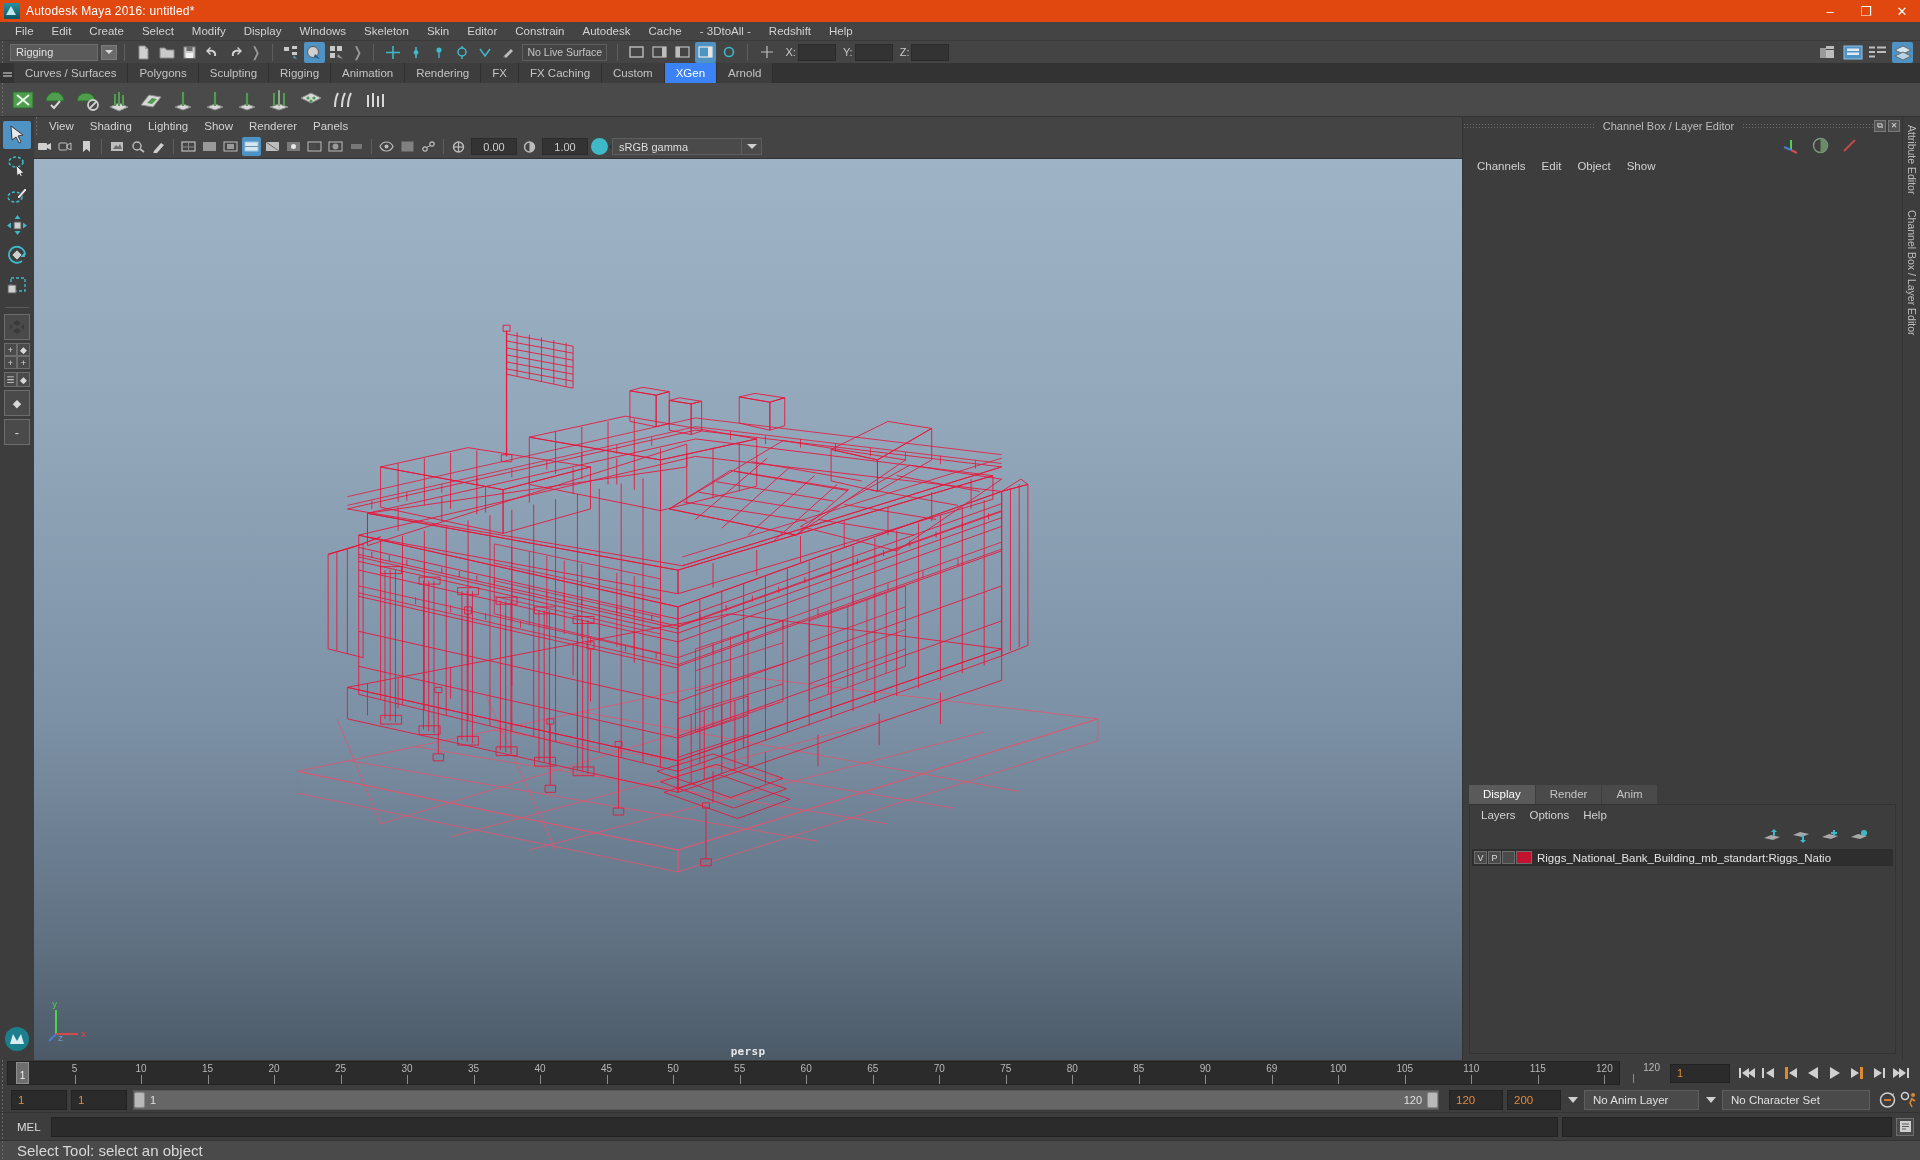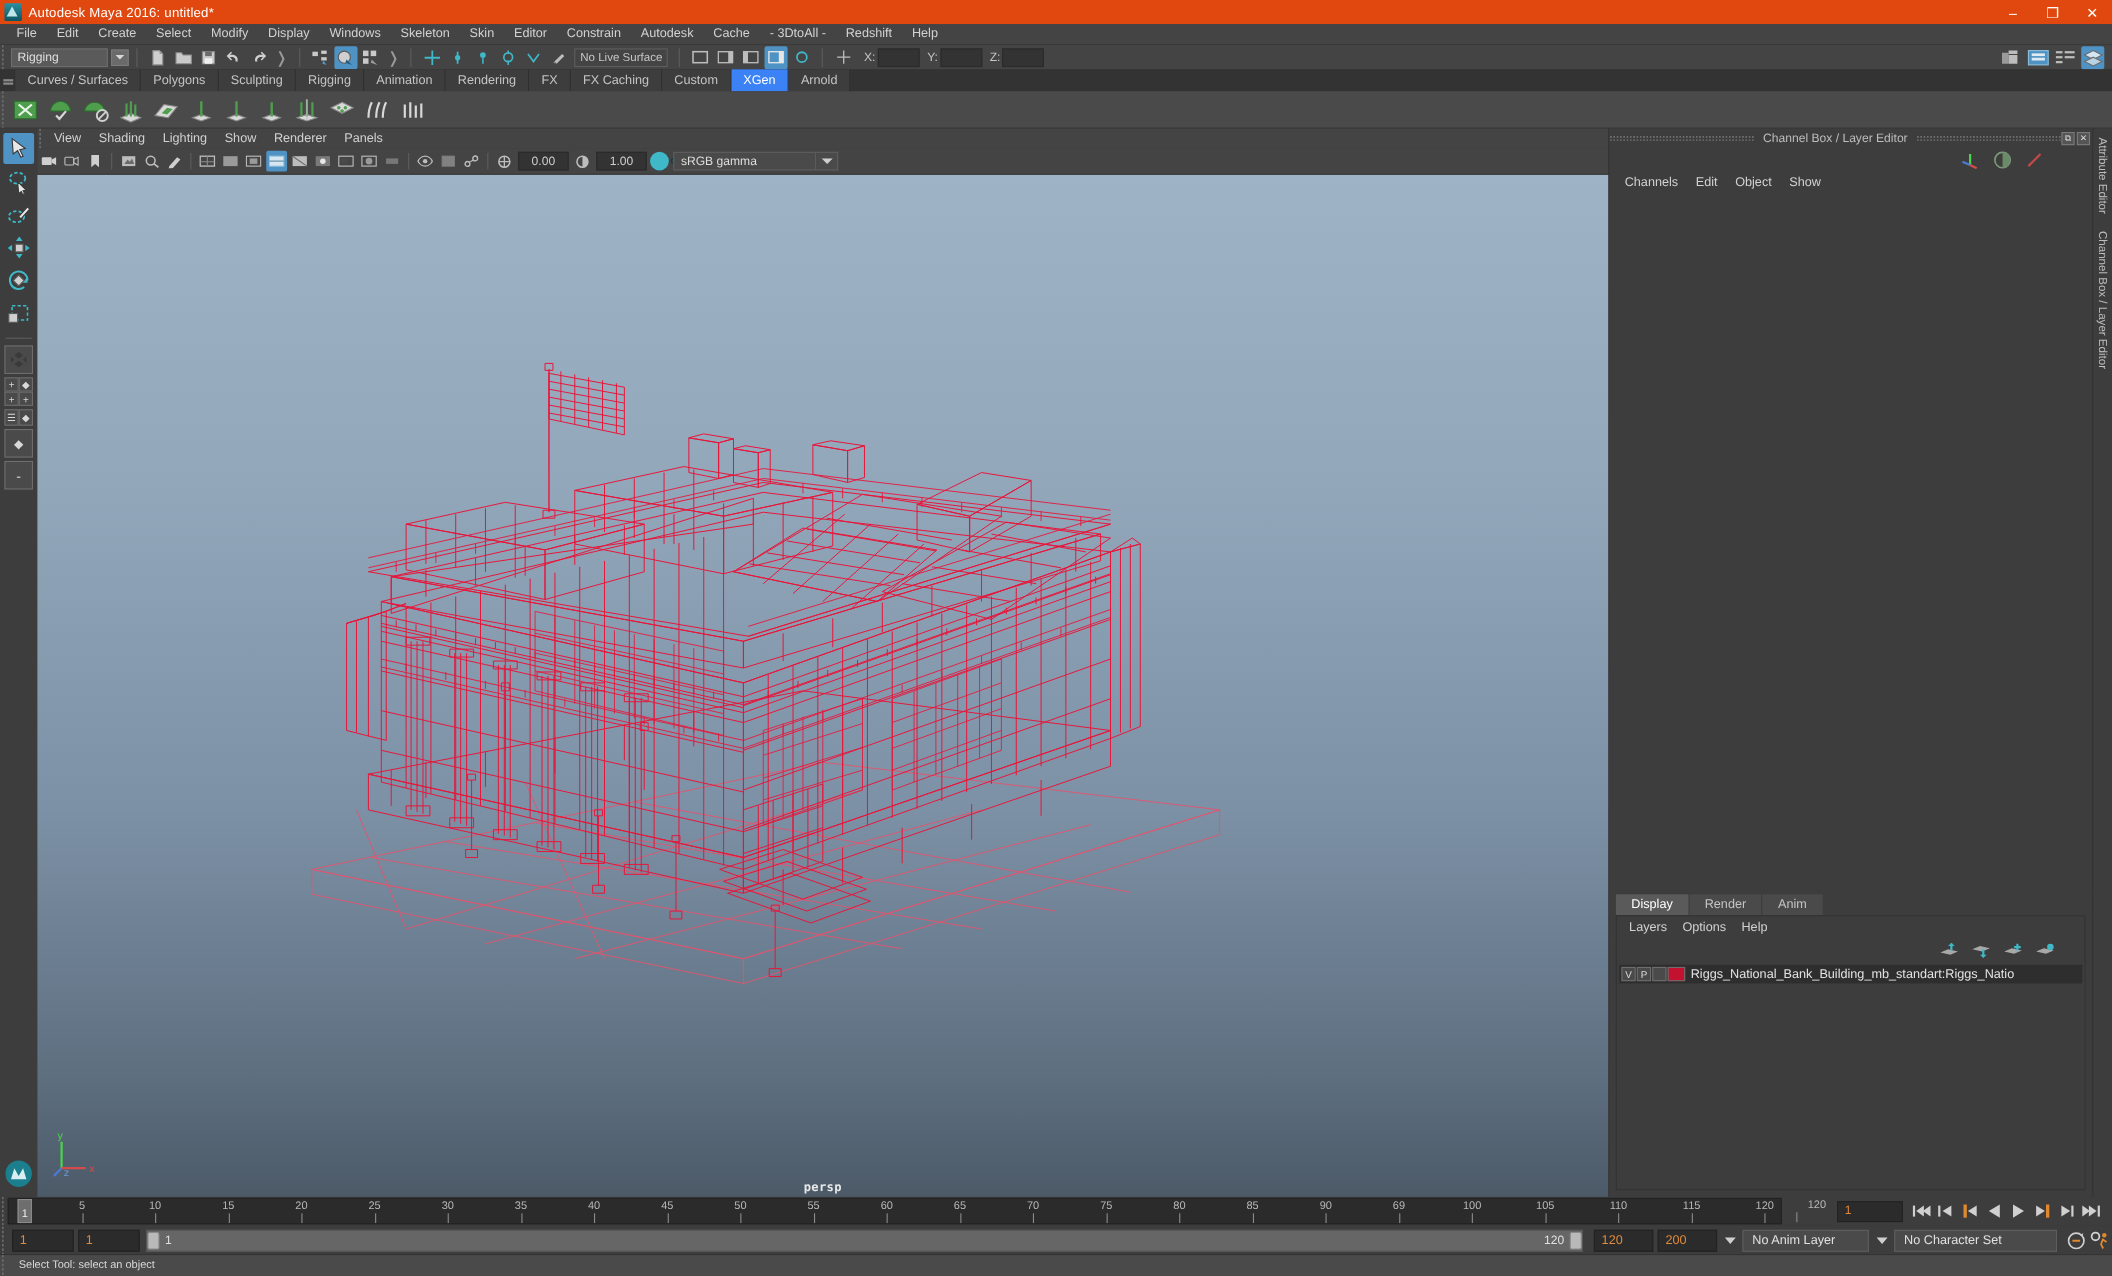--- a/index.html
+++ b/index.html
@@ -152,21 +152,21 @@
   
   .cmdrow{height:28px;background:#3d3d3d;display:flex;align-items:center;flex:0 0 28px;border-top:1px solid #333;}
   .mellbl{color:#dcdcdc;font-size:11.5px;padding:0 10px;}
   .cmdinput{flex:1 1 auto;height:20px;background:#2b2b2b;border:1px solid #222;margin-right:4px;}
   .cmdout{width:330px;height:20px;background:#2b2b2b;border:1px solid #222;margin-right:4px;}
   .helpbtn{width:18px;height:18px;background:#4a4a4a;border:1px solid #6d6d6d;margin-right:6px;
     display:flex;align-items:center;justify-content:center;}
 
   
   .statusbar{height:20px;background:#4a4a4a;display:flex;align-items:center;flex:0 0 20px;border-top:1px solid #333;}
-  .statusbar .st{color:#d8d8d8;font-size:10px;padding-left:10px;}
+  .statusbar .st{color:#d8d8d8;font-size:15px;padding-left:10px;}
 </style>
 </head>
 <body>
 
 <div class="app">
 
   <div class="titlebar">
     <div class="logo"></div>
     <div class="ttl">Autodesk Maya 2016: untitled*</div>
     <div class="winbtns">
@@ -1107,18 +1107,30 @@
     </div>
     <div class="pbtn">
       <svg width="20" height="18" viewBox="0 0 20 18">
           <circle cx="6" cy="5" r="3.5" fill="none" stroke="#d0d0d0" stroke-width="1.6"></circle>
           <circle cx="14" cy="4" r="2" fill="#e0882e"></circle>
           <path d="M13 7l-2 5 2 4M13 8l3 2" stroke="#e0882e" stroke-width="1.6" fill="none"></path>
         </svg>
     </div>
   </div>
 
+  <div class="cmdrow">
+    <div class="grip" style="height:28px;"></div>
+    <div class="mellbl">MEL</div>
+    <div class="cmdinput" placeholder=""></div>
+    <div class="cmdout"></div>
+    <div class="helpbtn">
+      <svg width="13" height="13" viewBox="0 0 13 13">
+          <rect x="1" y="1" width="11" height="11" fill="#cfcfcf"></rect>
+          <path d="M3 4h7M3 6.5h7M3 9h4" stroke="#5a5a5a"></path>
+        </svg>
+    </div>
+  </div>
 
   <div class="statusbar">
     <div class="grip" style="height:20px;"></div>
     <div class="st">Select Tool: select an object</div>
   </div>
 </div>
 
 </body></html>

